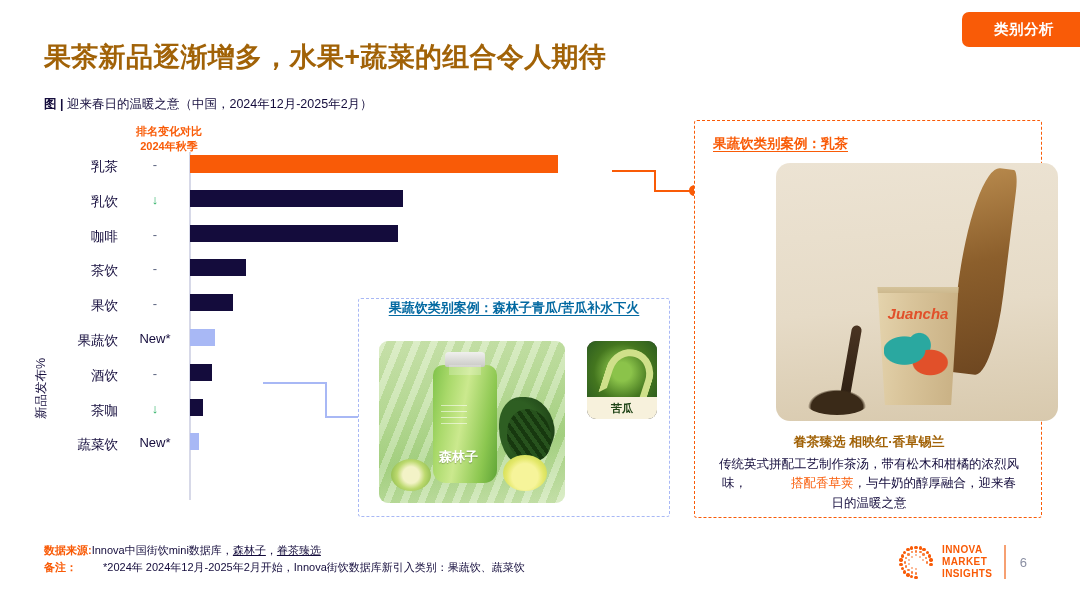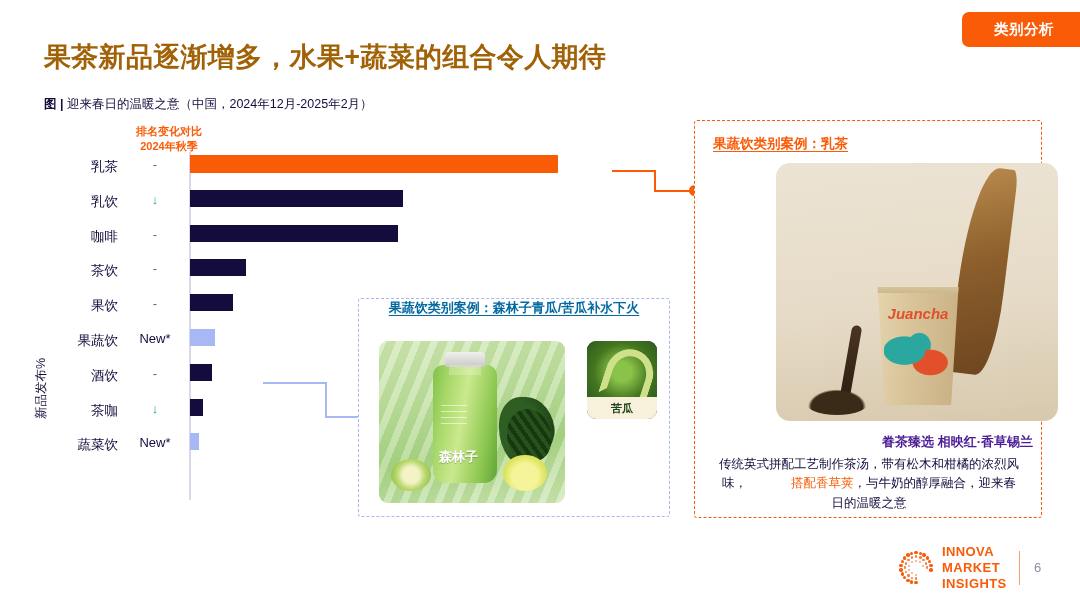--- a/index.html
+++ b/index.html
@@ -222,21 +222,21 @@
     background: linear-gradient(180deg,#4a3422,#2d1f12);
     border-radius: 6px; transform: rotate(10deg);
   }
   .teaheap {
     position: absolute; left: 28px; bottom: 6px; width: 66px; height: 28px;
     background: radial-gradient(ellipse at 50% 70%, #3a2a18 0 55%, transparent 62%);
     border-radius: 50%;
   }
   .caption {
     position: absolute; left: 10px; top: 312px; width: 328px;
-    text-align: right; font-size: 13px; font-weight: bold; color: #4c1d95;
+    text-align: center; font-size: 13px; font-weight: bold; color: #a16207;
     white-space: nowrap;
   }
   .body-text {
     position: absolute; left: 22px; top: 334px; width: 304px;
     text-align: center; font-size: 12.5px; line-height: 1.55; color: #140C3C;
   }
   .body-text .hi { color: #F95B07; margin-left: 44px; }
 
   
   .footer {
@@ -247,21 +247,21 @@
   .footer u { text-decoration: underline; }
   .footer .indent { display: inline-block; width: 26px; }
 
   .logo { position: absolute; left: 898px; top: 544px; display: flex; align-items: center; }
   .logo .dots { width: 36px; height: 36px; position: relative; }
   .logo .dots i {
     position: absolute; width: 4.2px; height: 4.2px; border-radius: 50%;
     background: #F95B07; left: 50%; top: 50%;
   }
   .logo .txt {
-    margin-left: 8px; color: #F95B07; font-size: 13px; font-weight: bold;
+    margin-left: 8px; color: #F95B07; font-size: 10px; font-weight: bold;
     line-height: 1.22; letter-spacing: .4px;
   }
   .logo .sep { width: 1.4px; height: 34px; background: #F6A072; margin: 0 14px 0 12px; }
   .logo .pg { color: #8A8FA3; font-size: 13px; }
 </style>
 </head>
 <body>
 
 <div class="slide">
 
@@ -385,20 +385,26 @@
     </div>
 
     <div class="caption">眷茶臻选 相映红·香草锡兰</div>
 
     <div class="body-text">
       <span>传统英式拼配工艺制作茶汤，带有松木和柑橘的浓烈风味，</span><span class="hi">搭配香草荚</span><span>，与牛奶的醇厚融合，迎来春日的温暖之意</span>
     </div>
   </div>
 
   <div class="footer">
+    <div>
+      <span class="lbl">数据来源:</span><span>Innova中国街饮mini数据库，</span><u>森林子</u><span>，</span><u>眷茶臻选</u>
+    </div>
+    <div>
+      <span class="lbl">备注：</span><span class="indent"></span><span>*2024年 2024年12月-2025年2月开始，Innova街饮数据库新引入类别：果蔬饮、蔬菜饮</span>
+    </div>
   </div>
 
   <div class="logo">
     <div class="dots" id="logo-dots">
         <i style="width: 3.4px; height: 3.4px; opacity: 1; margin-left: -1.7px; margin-top: -16.7px;"></i>
         <i style="width: 3.4px; height: 3.4px; opacity: 1; margin-left: 2.52599px; margin-top: -16.0924px;"></i>
         <i style="width: 3.4px; height: 3.4px; opacity: 1; margin-left: 6.40961px; margin-top: -14.3188px;"></i>
         <i style="width: 3.4px; height: 3.4px; opacity: 1; margin-left: 9.63624px; margin-top: -11.5229px;"></i>
         <i style="width: 3.4px; height: 3.4px; opacity: 1; margin-left: 11.9445px; margin-top: -7.93123px;"></i>
         <i style="width: 3.4px; height: 3.4px; opacity: 1; margin-left: 13.1473px; margin-top: -3.83472px;"></i>

